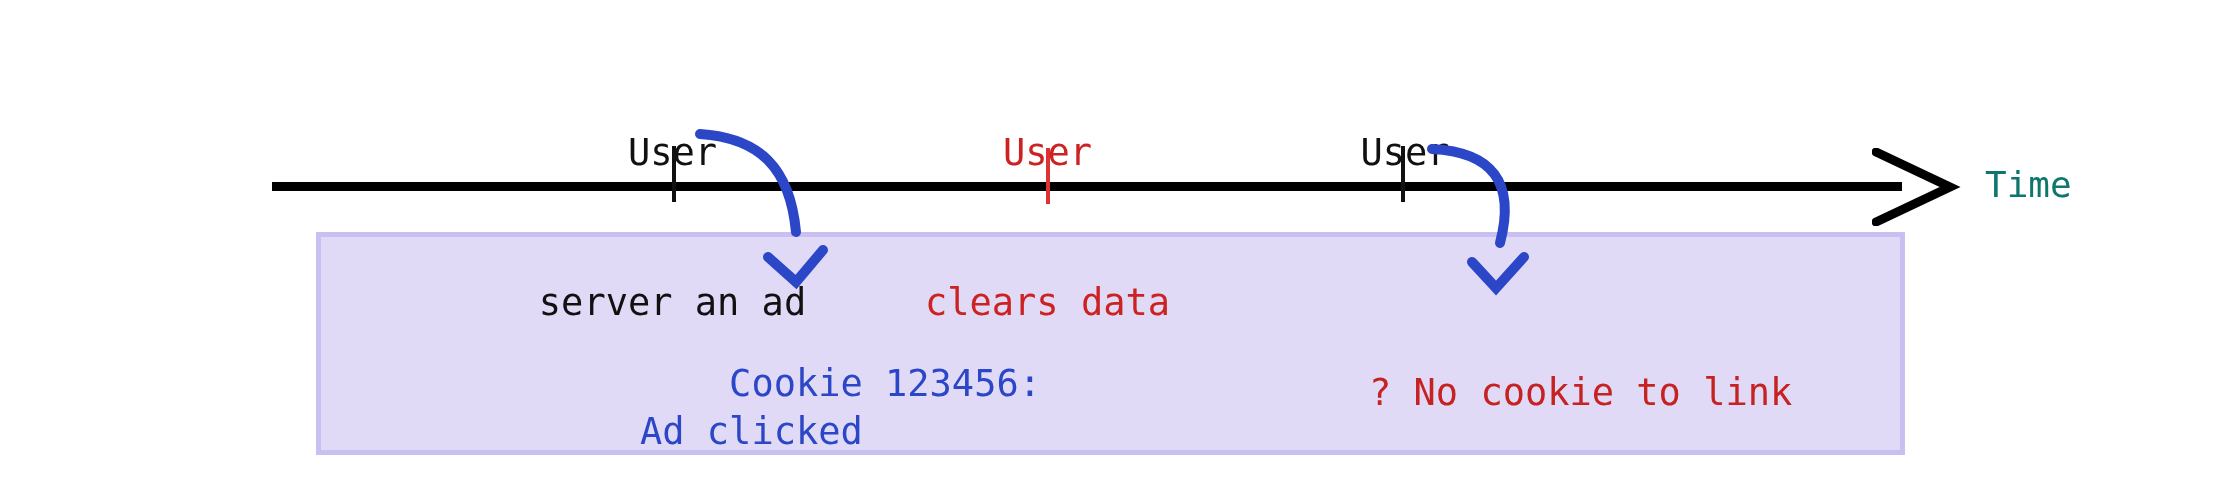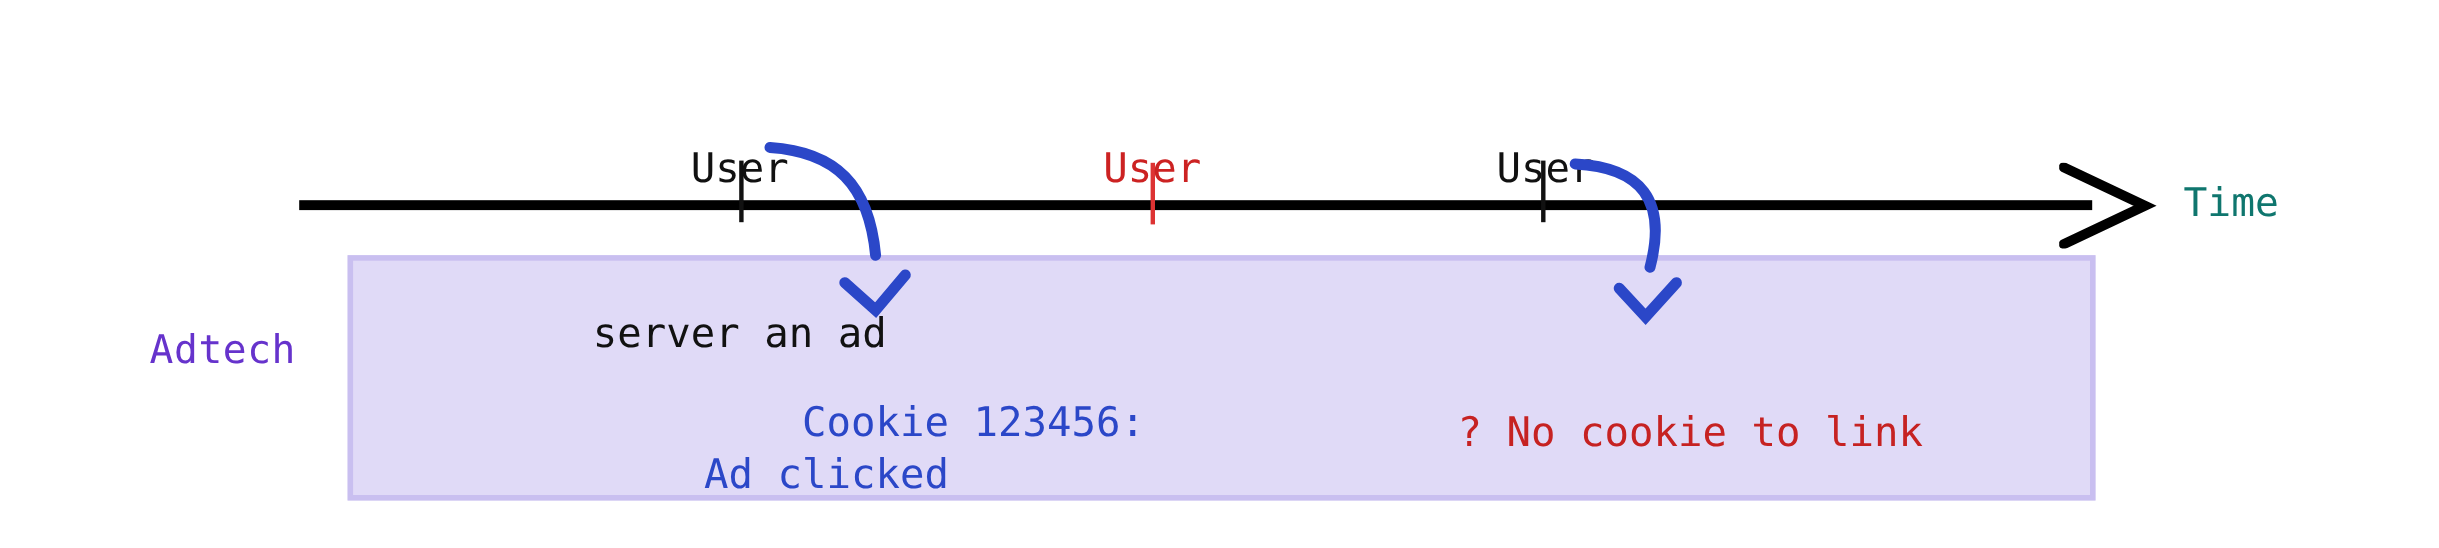--- a/index.html
+++ b/index.html
@@ -114,50 +114,51 @@
     line-height: 48px;
   }
   .note-blue .strong { font-weight: 400; }
   .note-red {
     left: 1325px;
     top: 275px;
     color: #c62222;
     font-size: 37px;
     line-height: 47px;
   }
-  .note-red span { display: block; }
+  .note-red span { display: block; margin-left: 44px; }
 </style>
 </head>
 <body>
 
 <div id="canvas">
 
   <div class="server-box"></div>
 
-  <div class="server-label"><span>Adtech</span><br></div>
+  <div class="server-label"><br></div>
 
   <div class="timeline-line"></div>
 
   <svg class="timeline-arrowhead" viewBox="0 0 90 78" xmlns="http://www.w3.org/2000/svg">
     <path d="M 4 4 L 78 39 L 4 74" fill="none" stroke="#000000" stroke-width="9" stroke-linecap="round" stroke-linejoin="miter"></path>
   </svg>
 
   <div class="time-label">Time</div>
 
   <div class="tick tick-black" style="left:672px; top:146px; height:56px;"></div>
   <div class="tick tick-red" style="left:1046px; top:148px; height:56px;"></div>
   <div class="tick tick-black" style="left:1401px; top:146px; height:56px;"></div>
 
   <div class="event-label ev-black" style="left:530px; top:28px; width:285px;">
     <span class="l1">User</span>
     <span class="l2">server an ad</span>
   </div>
 
   <div class="event-label ev-red" style="left:915px; top:28px; width:265px;">
     <span class="l1">User</span>
+    <span class="l2">clears data</span>
   </div>
 
   <div class="event-label ev-black" style="left:1290px; top:28px; width:230px;">
     <span class="l1">User</span>
   </div>
 
   <svg class="arrow-layer" viewBox="0 0 2217 498" xmlns="http://www.w3.org/2000/svg">
 
     <g>
       <path d="M 700 134 C 760 138, 790 168, 796 232" fill="none" stroke="#2b47c8" stroke-width="10" stroke-linecap="round"></path>

